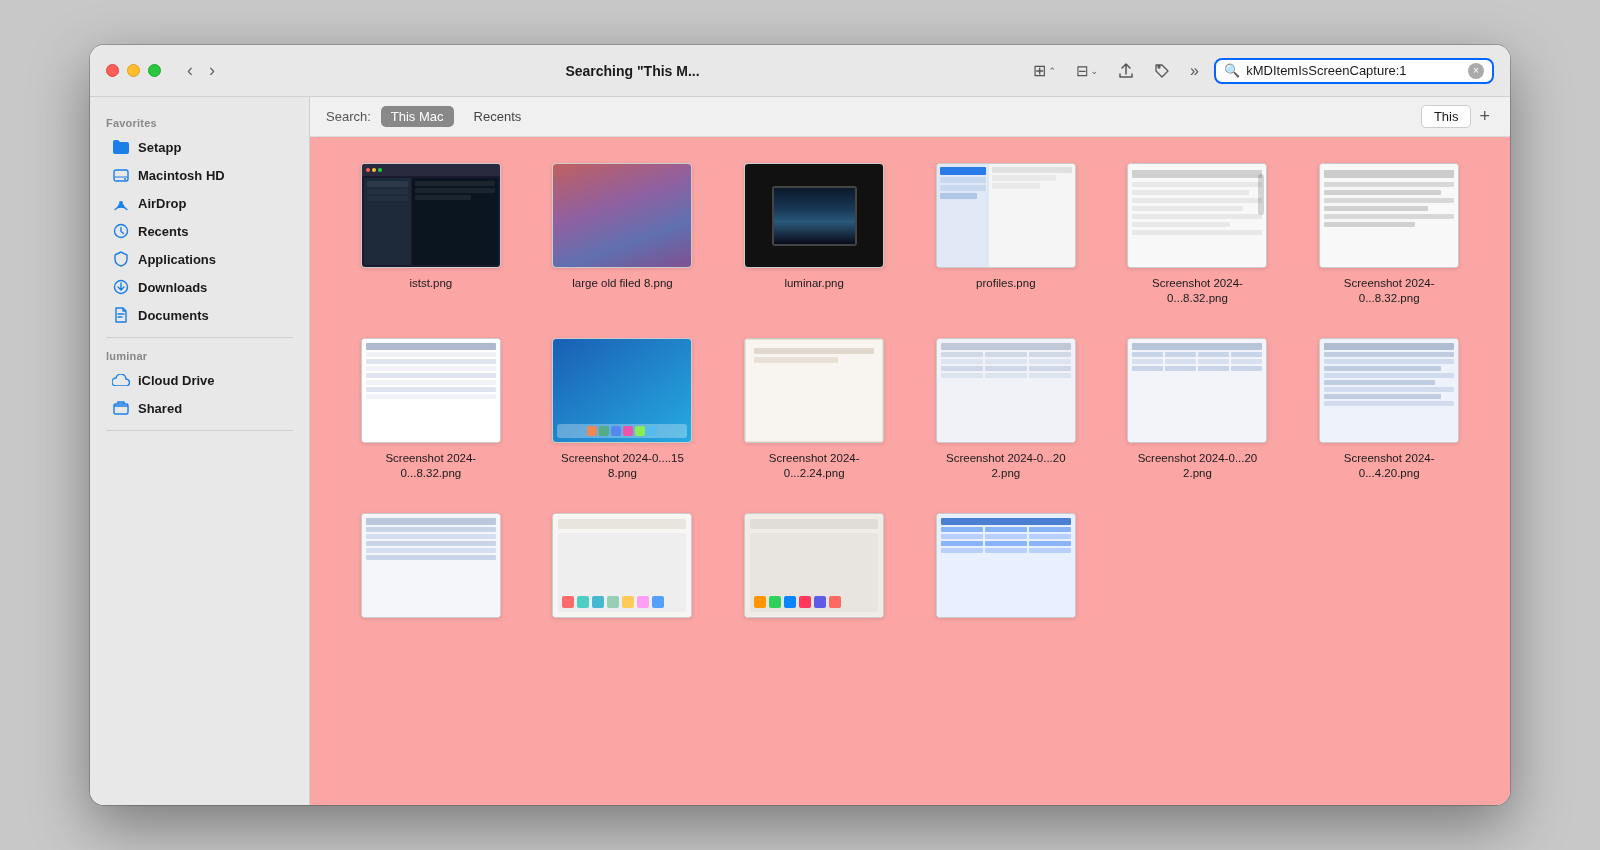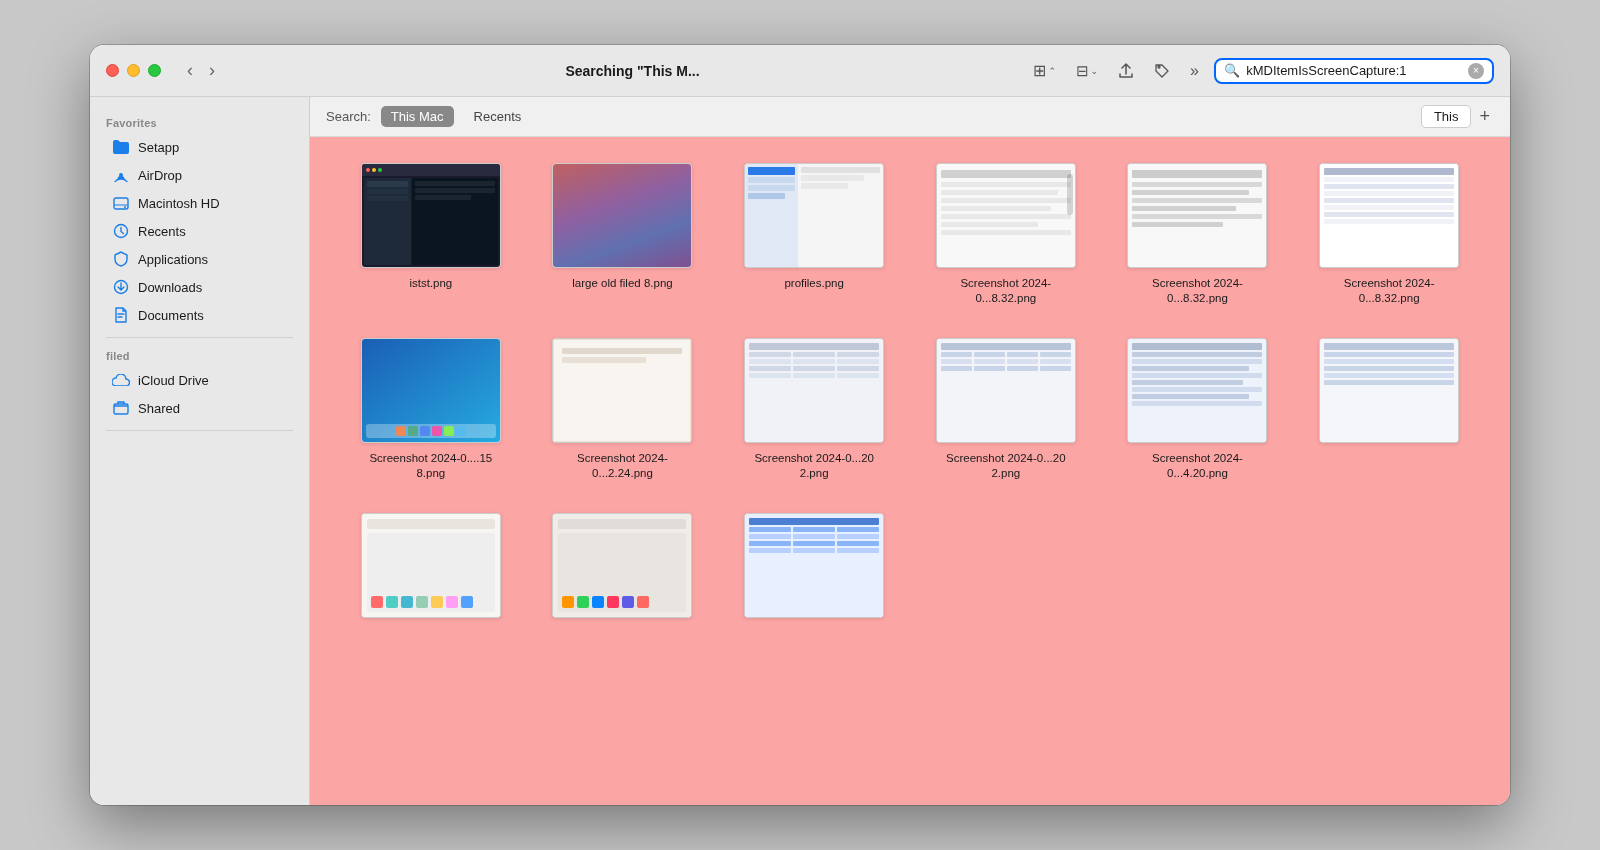--- a/index.html
+++ b/index.html
@@ -148,20 +148,21 @@
     .sidebar-item {
       display: flex;
       align-items: center;
       gap: 8px;
       padding: 5px 16px;
       cursor: pointer;
       font-size: 13px;
       color: #1a1a1a;
       border-radius: 6px;
       margin: 0 6px;
+      font-weight: bold;
     }
     .sidebar-icon {
       width: 18px;
       height: 18px;
       display: flex;
       align-items: center;
       justify-content: center;
       flex-shrink: 0;
       color: #1a7fe8;
       font-size: 15px;
@@ -414,36 +415,36 @@
         <div class="sidebar-item">
           <span class="sidebar-icon">
             <svg width="16" height="14" viewBox="0 0 16 14" fill="#1a7fe8">
                 <path d="M0 2a2 2 0 012-2h3l2 2h7a2 2 0 012 2v8a2 2 0 01-2 2H2a2 2 0 01-2-2V2z"></path>
               </svg>
           </span>
           <span>Setapp</span>
         </div>
         <div class="sidebar-item">
           <span class="sidebar-icon">
-            <svg width="16" height="16" viewBox="0 0 16 16" fill="none" stroke="#1a7fe8" stroke-width="1.3">
-              <path d="M8 10a2 2 0 100-4 2 2 0 000 4z" fill="#1a7fe8" stroke="none"></path>
-              <path d="M4 12.5A6 6 0 0112 12.5M2 14.5A9 9 0 0114 14.5M5.5 10.5A4 4 0 0110.5 10.5" stroke-linecap="round"></path>
-            </svg>
-          </span>
-          <span>AirDrop</span>
-        </div>
-        <div class="sidebar-item">
-          <span class="sidebar-icon">
             <svg width="16" height="13" viewBox="0 0 16 13" fill="none" stroke="#1a7fe8" stroke-width="1.4">
               <rect x="1" y="1" width="14" height="11" rx="2"></rect>
               <path d="M1 8h14" stroke-width="1.2"></path>
               <circle cx="12" cy="10" r="1" fill="#1a7fe8" stroke="none"></circle>
             </svg>
           </span>
           <span>Macintosh HD</span>
+        </div>
+        <div class="sidebar-item">
+          <span class="sidebar-icon">
+            <svg width="16" height="16" viewBox="0 0 16 16" fill="none" stroke="#1a7fe8" stroke-width="1.3">
+              <path d="M8 10a2 2 0 100-4 2 2 0 000 4z" fill="#1a7fe8" stroke="none"></path>
+              <path d="M4 12.5A6 6 0 0112 12.5M2 14.5A9 9 0 0114 14.5M5.5 10.5A4 4 0 0110.5 10.5" stroke-linecap="round"></path>
+            </svg>
+          </span>
+          <span>AirDrop</span>
         </div>
         <div class="sidebar-item">
           <span class="sidebar-icon">
             <svg width="16" height="16" viewBox="0 0 16 16" fill="none" stroke="#1a7fe8" stroke-width="1.4">
               <circle cx="8" cy="8" r="6.5"></circle>
               <path d="M8 4.5v4l2.5 2" stroke-linecap="round"></path>
             </svg>
           </span>
           <span>Recents</span>
         </div>
@@ -472,21 +473,21 @@
               <path d="M4 7h6M4 10h4" stroke-linecap="round"></path>
             </svg>
           </span>
           <span>Documents</span>
         </div>
       </div>
 
       <div class="sidebar-divider"></div>
 
       <div class="sidebar-section">
-        <div class="sidebar-section-label">filed</div>
+        <div class="sidebar-section-label">luminar</div>
         <div class="sidebar-item">
           <span class="sidebar-icon">
             <svg width="18" height="12" viewBox="0 0 18 12" fill="none" stroke="#1a7fe8" stroke-width="1.4">
               <path d="M14 12H4a4 4 0 010-8 5 5 0 019.9 1A3 3 0 1114 12z"></path>
             </svg>
           </span>
           <span>iCloud Drive</span>
         </div>
         <div class="sidebar-item">
           <span class="sidebar-icon">
@@ -542,20 +543,30 @@
           <span class="file-name">istst.png</span>
         </div>
 
         <div class="file-item">
           <div class="file-thumbnail">
             <div style="width:100%;height:100%;background:linear-gradient(160deg,#c06060 0%,#9060a0 40%,#6070b0 70%,#805090 100%);"></div>
           </div>
           <span class="file-name">large old filed 8.png</span>
         </div>
 
+        <div class="file-item">
+          <div class="file-thumbnail">
+            <div style="width:100%;height:100%;background:#111;display:flex;align-items:center;justify-content:center;">
+              <div style="width:85px;height:60px;background:#222;border:2px solid #444;border-radius:3px;display:flex;align-items:center;justify-content:center;overflow:hidden;">
+                <div style="width:100%;height:100%;background:linear-gradient(to bottom,#0a1a2a 0%,#1a3a5a 40%,#2a5a7a 60%,#0a0a1a 100%);"></div>
+              </div>
+            </div>
+          </div>
+          <span class="file-name">luminar.png</span>
+        </div>
 
         <div class="file-item">
           <div class="file-thumbnail">
             <div style="width:100%;height:100%;background:#f5f5f5;display:flex;">
               <div style="width:38%;background:#e0e8f5;padding:3px;">
                 <div style="height:8px;background:#2a7ae8;margin-bottom:2px;border-radius:1px;"></div>
                 <div style="height:6px;background:#c8d8ee;margin-bottom:2px;border-radius:1px;"></div>
                 <div style="height:6px;background:#c8d8ee;margin-bottom:2px;border-radius:1px;"></div>
                 <div style="height:6px;background:#b0c8e8;margin-bottom:2px;border-radius:1px;width:80%;"></div>
               </div>

